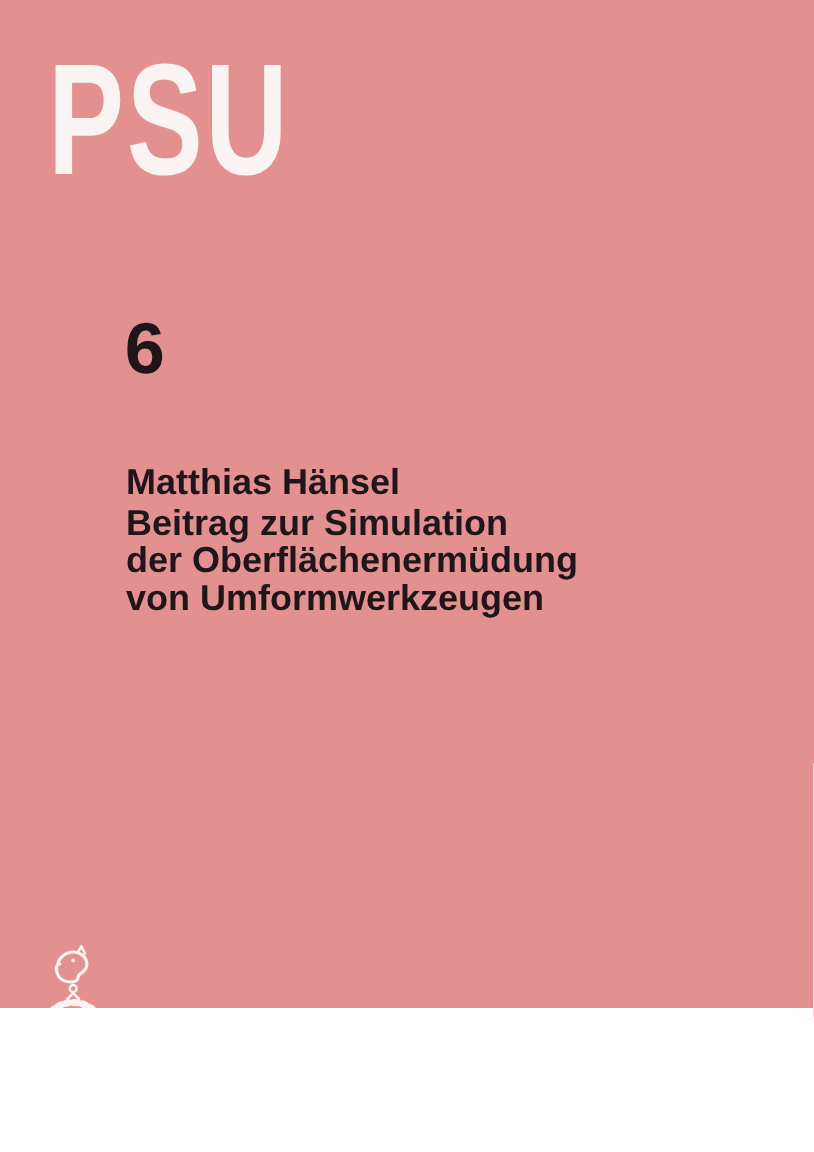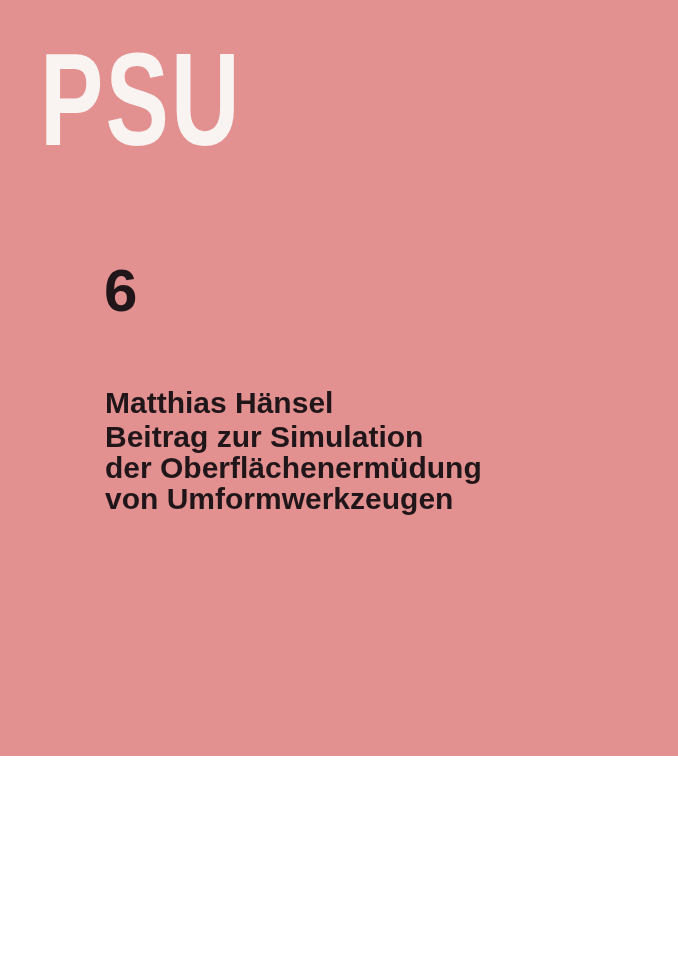--- a/index.html
+++ b/index.html
@@ -7,21 +7,21 @@
     --light-text: #f9f3f1;
     --dark-text: #20161a;
   }
   * { margin: 0; padding: 0; box-sizing: border-box; }
   html, body { background: #fff; }
   body { font-family: "Liberation Sans", sans-serif; }
 
   .cover {
     position: relative;
     width: 678px;
-    height: 756px;
+    height: 840px;
     background: var(--background);
     overflow: hidden;
     padding-left: 40px;
   }
 
   .psu {
     position: absolute;
     left: 40px;
     top: 50px;
     color: var(--light-text);

